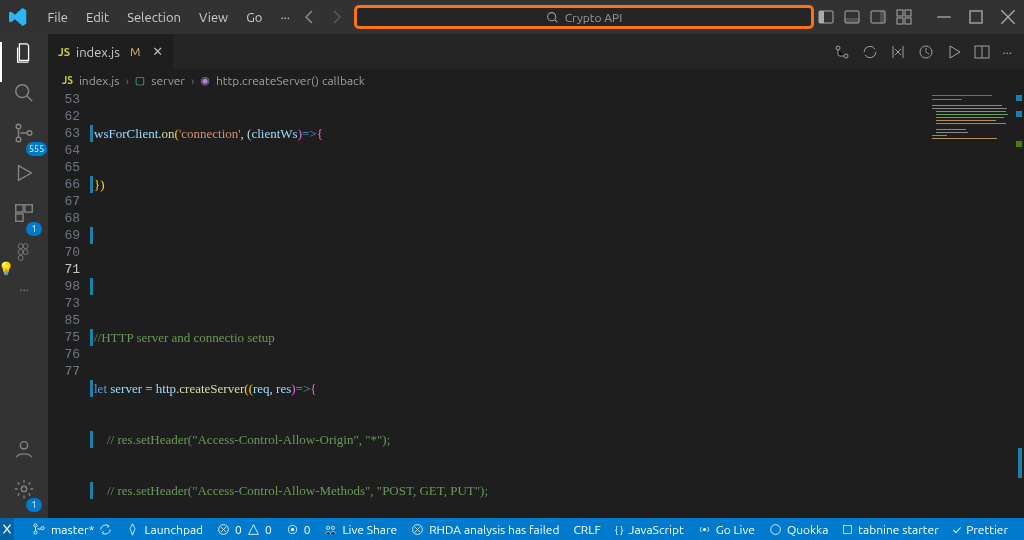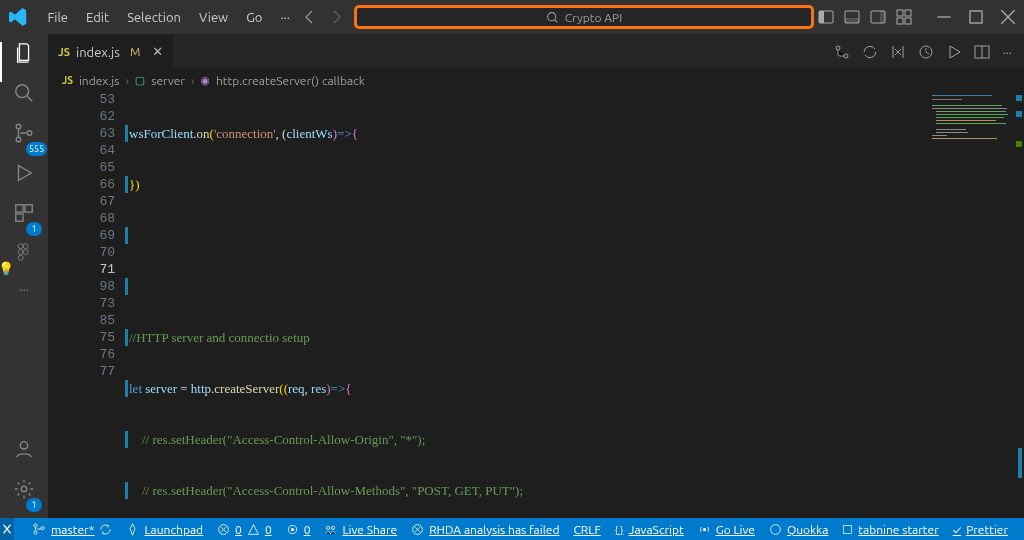--- a/index.html
+++ b/index.html
@@ -66,21 +66,20 @@
   .bc-sep { opacity:.6;}
   
   .editor {
     position:absolute; left:48px; right:0; top:91px; bottom:22px;
     background:#1e1e1e; display:flex;
   }
   .gutter {
     width:46px; text-align:right; padding-right:14px; color:#6e7681;
     font-family:Consolas,'Courier New',monospace; font-size:13px; line-height:17px;
     padding-top:0;
-    margin-left:35px;
   }
   .gutter div { height:17px;}
   .gutter .hl { color:#c6c6c6;}
   .bulb { position:absolute; left:-50px; top:170px; color:#ffcc00; font-size:13px;}
   .code {
     flex:1; font-family:Liberation Serif, serif; font-size:13px; line-height:17px;
     color:#d4d4d4; white-space:pre; position:relative;
   }
   .code .line { height:17px;}
   
@@ -97,21 +96,21 @@
   
   .minimap { position:absolute; right:2px; top:91px; width:100px; bottom:22px;
     background:#1e1e1e; }
   .mm-line { position:absolute; height:1px; background:#555; }
   .decor  { position:absolute; right:0; top:91px; bottom:22px; width:12px; }
   .decor div { position:absolute; right:2px; width:6px; height:6px;}
   
   .statusbar {
     position:absolute; left:0; right:0; bottom:0; height:22px;
     background:#007acc; color:#ffffff; display:flex; align-items:center;
-    font-size:12px; padding:0 8px; gap:14px;text-decoration:underline;
+    font-size:12px; padding:0 8px; gap:14px;
   }
   .statusbar .sb-item { display:flex; align-items:center; gap:5px; white-space:nowrap;}
   .sb-remote { background:#0063a5; height:22px; width:30px; margin:-8px 4px -8px -8px;
     display:flex; align-items:center; justify-content:center;}
   .sb-right { margin-left:auto; display:flex; align-items:center; gap:14px;}
   svg { display:block;}
   .layout-icons { display:flex; gap:10px;}
 </style>
 </head>
 <body>

